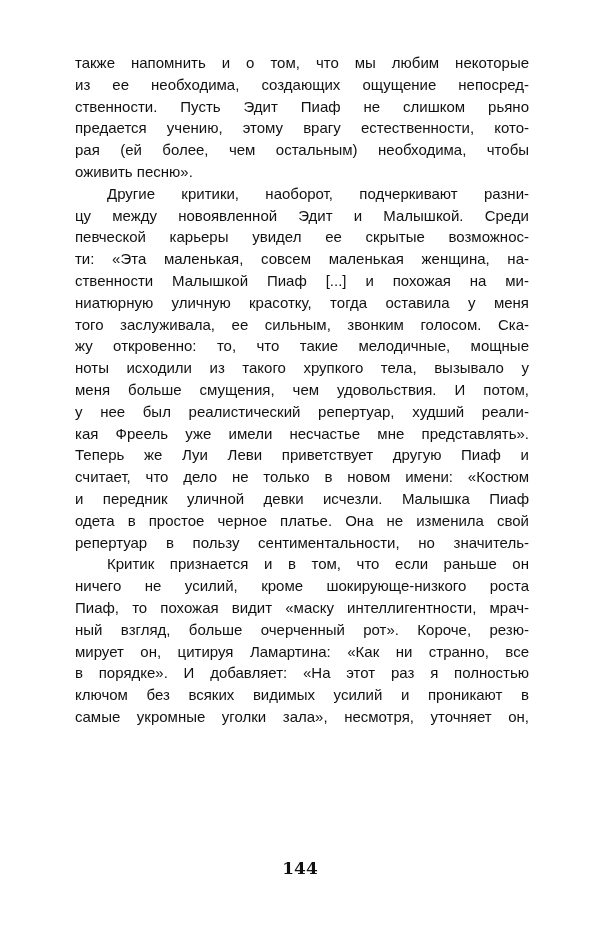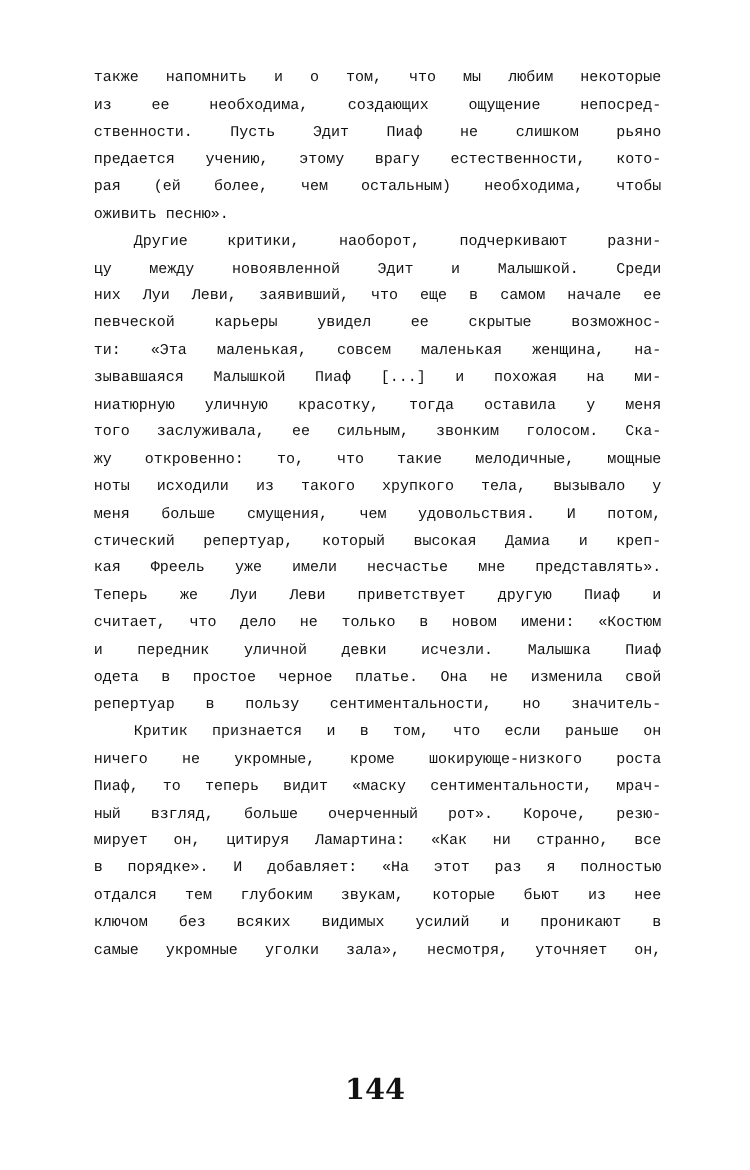--- a/index.html
+++ b/index.html
@@ -18,22 +18,22 @@
       position: absolute;
       left: 0; top: 0;
       width: 600px; height: 936px;
       background: #ffffff;
     }
     .text-block {
       position: absolute;
       left: 75px;
       top: 52px;
       width: 454px;
-      font-family: Liberation Mono, monospace;
-      font-size: 12px;
+      font-family: Liberation Sans, sans-serif;
+      font-size: 15px;
       line-height: 21.8px;
       color: #111111;
       letter-spacing: 0px;
     }
     .line {
       display: block;
       white-space: nowrap;
       text-align: justify;
       text-align-last: justify;
       height: 21.8px;
@@ -46,21 +46,21 @@
       padding-left: 32px;
     }
     .page-number {
       position: absolute;
       left: 0;
       width: 600px;
       top: 858px;
       text-align: center;
       font-family: "DejaVu Serif", serif;
       font-weight: bold;
-      font-size: 23px;
+      font-size: 17px;
       color: #111111;
     }
   </style>
 </head>
 <body>
 
 <div class="page">
   <div class="text-block">
 
     <div>
@@ -68,45 +68,43 @@
       <span class="line">из ее необходима, создающих ощущение непосред-</span>
       <span class="line">ственности. Пусть Эдит Пиаф не слишком рьяно</span>
       <span class="line">предается учению, этому врагу естественности, кото-</span>
       <span class="line">рая (ей более, чем остальным) необходима, чтобы</span>
       <span class="line last">оживить песню».</span>
     </div>
 
     <div>
       <span class="line indent">Другие критики, наоборот, подчеркивают разни-</span>
       <span class="line">цу между новоявленной Эдит и Малышкой. Среди</span>
-      <span class="line">них Луи Леви, заявивший, что еще в самом начале ее</span>
       <span class="line">певческой карьеры увидел ее скрытые возможнос-</span>
       <span class="line">ти: «Эта маленькая, совсем маленькая женщина, на-</span>
-      <span class="line">зывавшаяся Малышкой Пиаф [...] и похожая на ми-</span>
+      <span class="line">ственности Малышкой Пиаф [...] и похожая на ми-</span>
       <span class="line">ниатюрную уличную красотку, тогда оставила у меня</span>
       <span class="line">того заслуживала, ее сильным, звонким голосом. Ска-</span>
       <span class="line">жу откровенно: то, что такие мелодичные, мощные</span>
       <span class="line">ноты исходили из такого хрупкого тела, вызывало у</span>
       <span class="line">меня больше смущения, чем удовольствия. И потом,</span>
-      <span class="line">стический репертуар, который высокая Дамиа и креп-</span>
+      <span class="line">у нее был реалистический репертуар, худший реали-</span>
       <span class="line">кая Фреель уже имели несчастье мне представлять».</span>
       <span class="line">Теперь же Луи Леви приветствует другую Пиаф и</span>
       <span class="line">считает, что дело не только в новом имени: «Костюм</span>
       <span class="line">и передник уличной девки исчезли. Малышка Пиаф</span>
       <span class="line">одета в простое черное платье. Она не изменила свой</span>
       <span class="line">репертуар в пользу сентиментальности, но значитель-</span>
     </div>
 
     <div>
       <span class="line indent">Критик признается и в том, что если раньше он</span>
-      <span class="line">ничего не укромные, кроме шокирующе-низкого роста</span>
-      <span class="line">Пиаф, то теперь видит «маску сентиментальности, мрач-</span>
+      <span class="line">ничего не усилий, кроме шокирующе-низкого роста</span>
+      <span class="line">Пиаф, то похожая видит «маску интеллигентности, мрач-</span>
       <span class="line">ный взгляд, больше очерченный рот». Короче, резю-</span>
       <span class="line">мирует он, цитируя Ламартина: «Как ни странно, все</span>
       <span class="line">в порядке». И добавляет: «На этот раз я полностью</span>
-      <span class="line">отдался тем глубоким звукам, которые бьют из нее</span>
       <span class="line">ключом без всяких видимых усилий и проникают в</span>
       <span class="line">самые укромные уголки зала», несмотря, уточняет он,</span>
     </div>
   </div>
 
   <div class="page-number">144</div>
 </div>
 
 </body></html>

